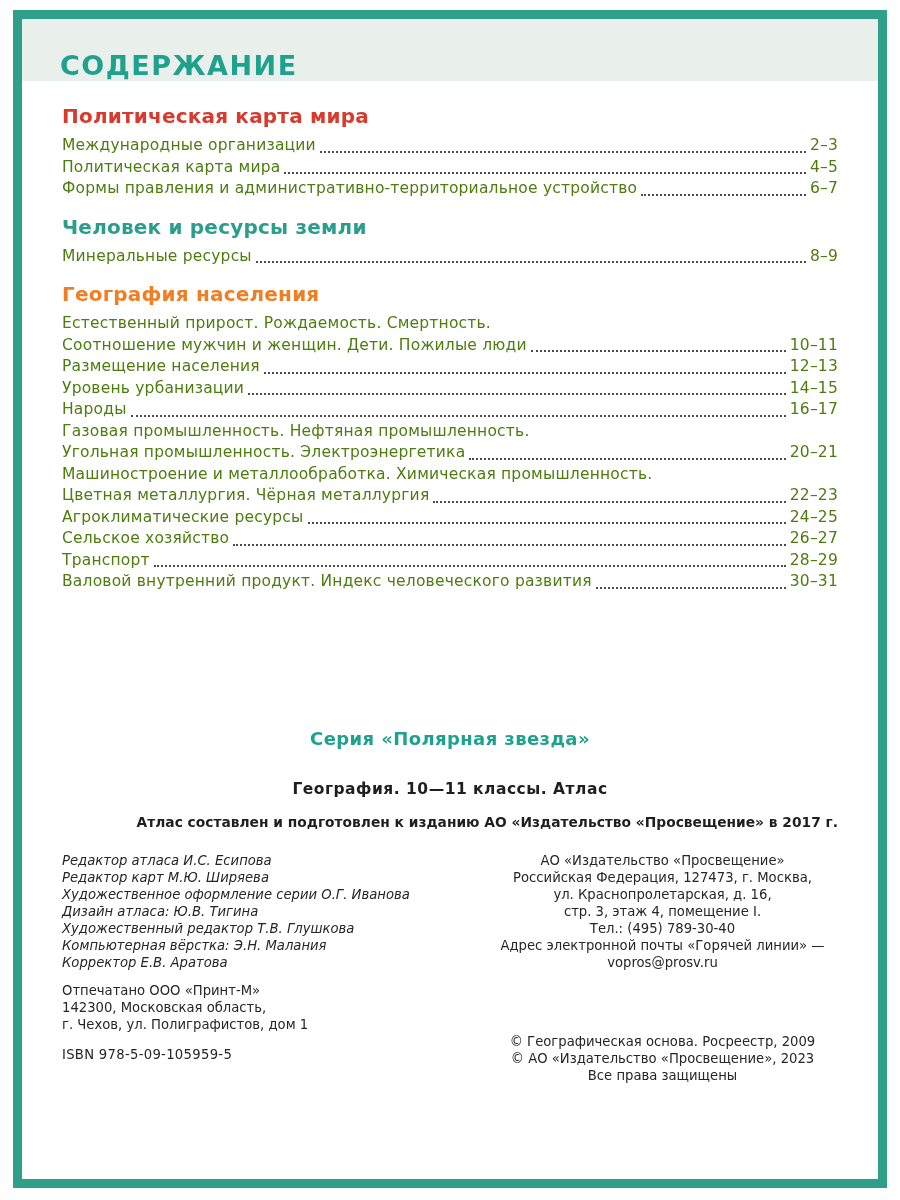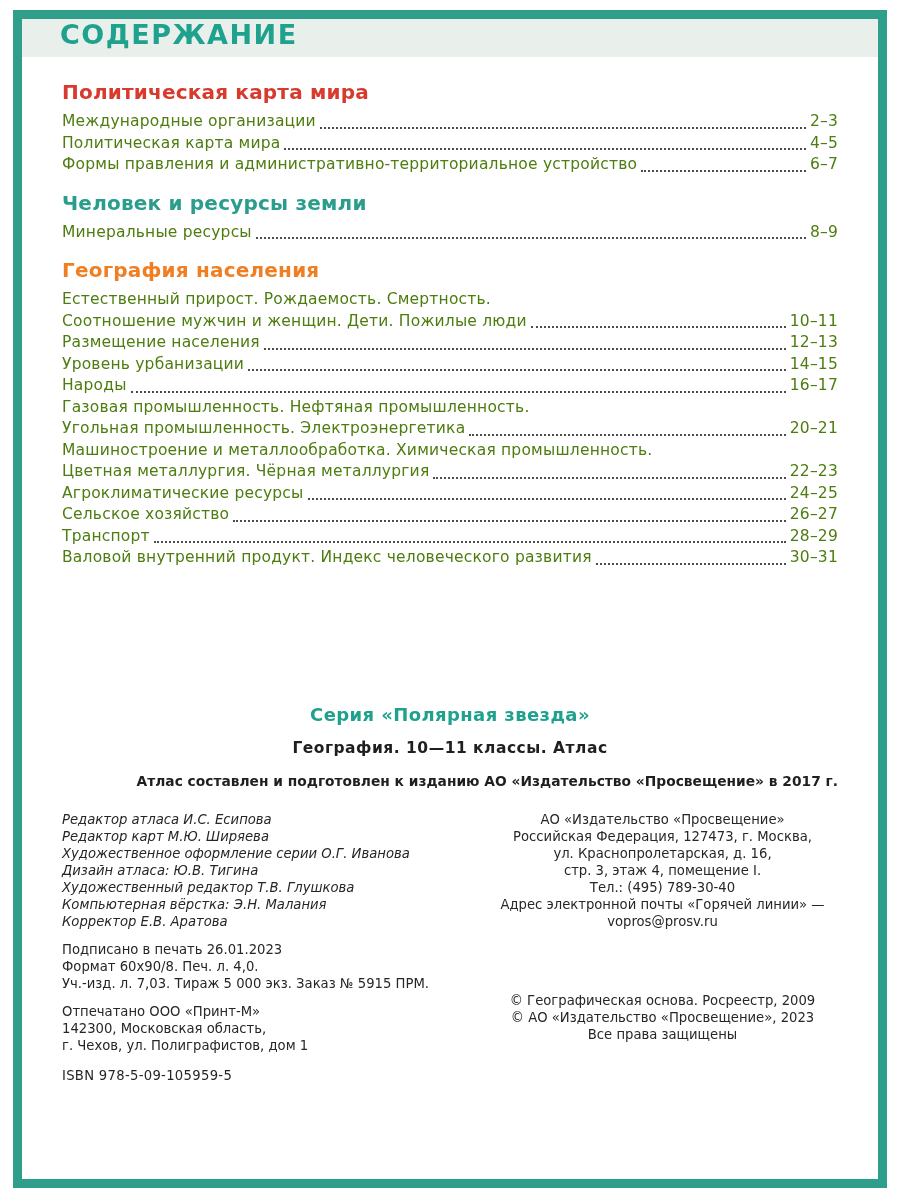--- a/index.html
+++ b/index.html
@@ -7,21 +7,21 @@
     width:900px;height:1200px;position:relative;overflow:hidden;
     background:#ffffff;
     font-family:"DejaVu Sans","Liberation Sans",sans-serif;
     color:#2d2d2d;
   }
   .frame{
     position:absolute;left:13px;top:10px;right:13px;bottom:12px;
     border:9px solid #2f9f8c;background:#fff;overflow:hidden;
   }
   .header-band{
-    height:38px;background:#e9efea;display:flex;align-items:flex-start;
+    height:62px;background:#e9efea;display:flex;align-items:flex-end;
     padding:0 38px;
   }
   .page-title{
     margin:0;font-size:27px;font-weight:bold;color:#1fa28d;letter-spacing:1.5px;
   }
   .content{padding:8px 40px 0 40px;}
   
   .toc-heading{
     font-size:20px;line-height:24px;font-weight:bold;margin:15px 0 7px 0;letter-spacing:.2px;
   }
@@ -29,21 +29,21 @@
   .toc-text{white-space:nowrap;}
   .dots{flex:1;position:relative;margin:0 2px;min-width:12px;}
   .dots::after{
     content:"";position:absolute;left:2px;right:2px;bottom:4px;
     border-bottom:2px dotted #4c4c4c;
   }
   .toc-pages{white-space:nowrap;}
   
   .colophon{margin-top:135px;}
   .series{text-align:center;font-weight:bold;font-size:18px;letter-spacing:.4px;color:#1fa28d;}
-  .book-title{text-align:center;font-weight:bold;font-size:15.5px;margin-top:14px;color:#1f1f1f;letter-spacing:.5px;}
+  .book-title{text-align:center;font-weight:bold;font-size:15.5px;margin-top:31px;color:#1f1f1f;letter-spacing:.5px;}
   .note{text-align:right;font-weight:bold;font-size:13.8px;margin-top:16px;color:#1f1f1f;}
   .columns{display:flex;margin-top:22px;}
   .col-left{flex:0 0 425px;width:425px;}
   .col-right{flex:1;text-align:center;}
   .col-line{font-size:13.2px;line-height:17px;color:#262626;}
   .credits .col-line{font-style:italic;}
   .print-info{margin-top:11px;}
   .printer{margin-top:11px;}
   .isbn{margin-top:13px;font-size:13.2px;line-height:17px;letter-spacing:.3px;color:#262626;}
   .copyright{margin-top:62px;}
@@ -159,25 +159,20 @@
         <div class="col-left">
           <div class="credits">
               <div class="col-line">Редактор атласа И.С. Есипова</div>
               <div class="col-line">Редактор карт М.Ю. Ширяева</div>
               <div class="col-line">Художественное оформление серии О.Г. Иванова</div>
               <div class="col-line">Дизайн атласа: Ю.В. Тигина</div>
               <div class="col-line">Художественный редактор Т.В. Глушкова</div>
               <div class="col-line">Компьютерная вёрстка: Э.Н. Малания</div>
               <div class="col-line">Корректор Е.В. Аратова</div>
             </div>
-          <div class="print-info">
-              <div class="col-line">Подписано в печать 26.01.2023</div>
-              <div class="col-line">Формат 60х90/8. Печ. л. 4,0.</div>
-              <div class="col-line">Уч.-изд. л. 7,03. Тираж 5 000 экз. Заказ № 5915 ПРМ.</div>
-            </div>
           <div class="printer">
               <div class="col-line">Отпечатано ООО «Принт-М»</div>
               <div class="col-line">142300, Московская область,</div>
               <div class="col-line">г. Чехов, ул. Полиграфистов, дом 1</div>
             </div>
           <div class="isbn">ISBN 978-5-09-105959-5</div>
         </div>
         <div class="col-right">
           <div class="publisher">
               <div class="col-line">АО «Издательство «Просвещение»</div>

